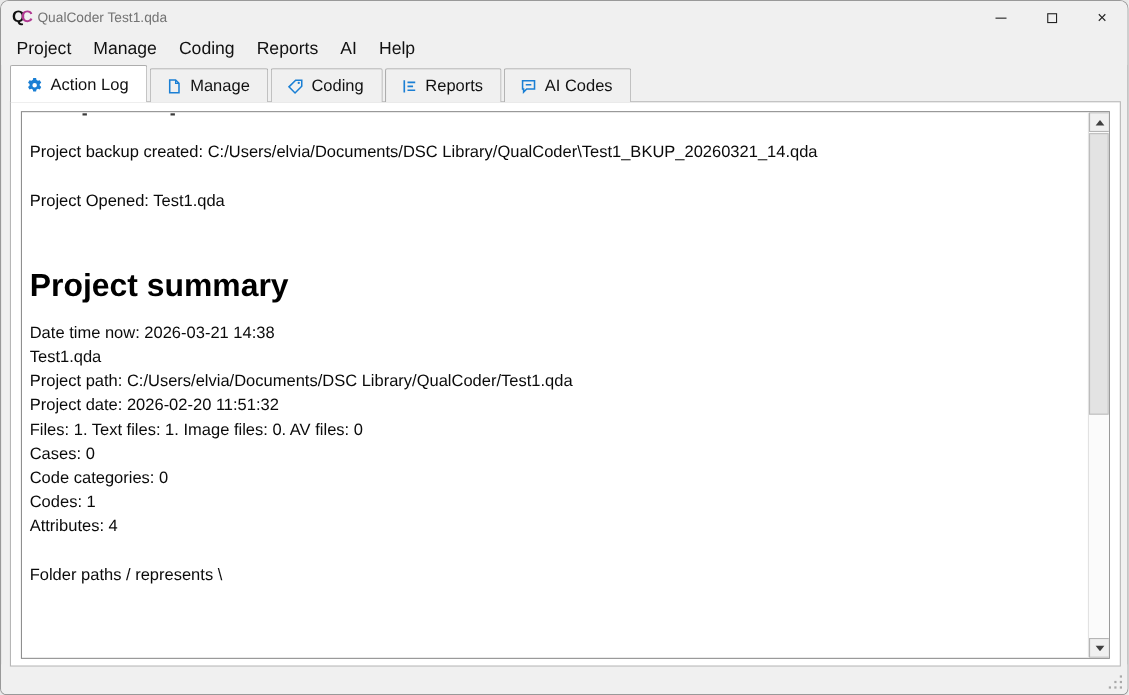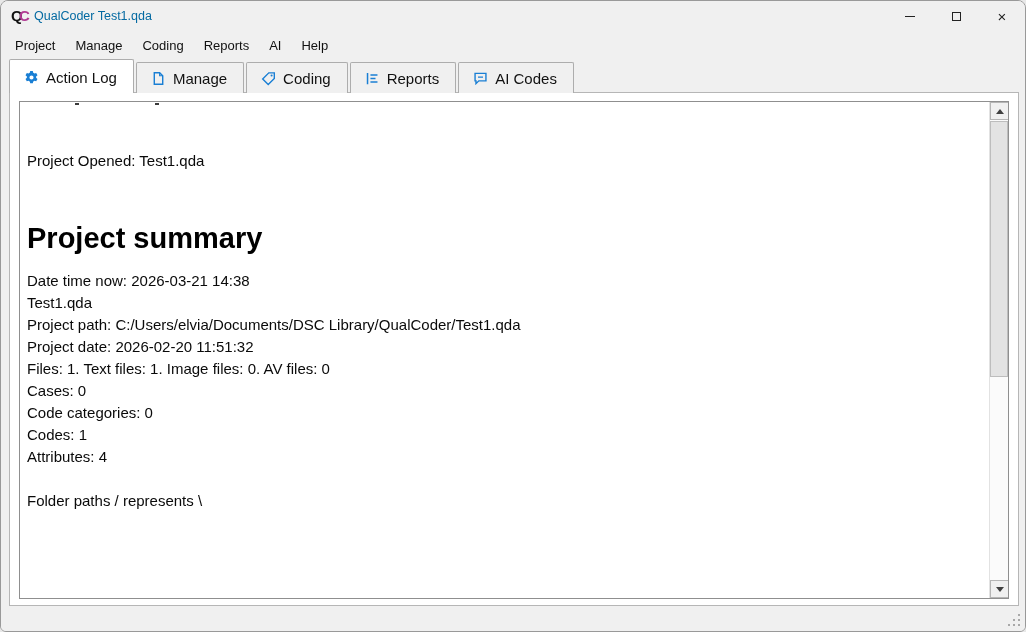--- a/index.html
+++ b/index.html
@@ -6,29 +6,29 @@
   html,body { width:1026px; height:632px; background:#e8e8e8; font-family:"Liberation Sans", sans-serif; }
   .window {
     position:relative; width:1026px; height:632px; background:#f0f0f0;
     border:1px solid #999; border-radius:8px 8px 6px 6px; overflow:hidden;
   }
   
   .titlebar { position:absolute; top:0; left:0; right:0; height:30px; background:#f0f0f0; }
   .app-logo { position:absolute; left:10px; top:6px; width:20px; height:18px; font-weight:bold; font-size:15px; line-height:18px; }
   .app-logo .q { position:absolute; left:0; top:0; color:#111; }
   .app-logo .c { position:absolute; left:8px; top:0; color:#b03a92; }
-  .title-text { position:absolute; left:33px; top:8px; font-size:12.5px; color:#0369a1; }
+  .title-text { position:absolute; left:33px; top:8px; font-size:12.5px; color:#737373; }
   .win-controls { position:absolute; right:0; top:0; height:30px; display:flex; }
   .win-btn { width:46px; height:30px; display:flex; align-items:center; justify-content:center; color:#222; }
   .glyph-min { display:block; width:10px; border-top:1.2px solid #222; }
   .glyph-max { display:block; width:9px; height:9px; border:1.2px solid #222; }
   .glyph-close { font-size:15px; line-height:15px; color:#222; }
   
   .menubar { position:absolute; top:30px; left:0; right:0; height:28px; background:#f0f0f0; display:flex; align-items:center; padding-left:4px; }
-  .menu-item { font-size:13px; color:#111; padding:3px 10px; }
+  .menu-item { font-size:16px; color:#111; padding:3px 10px; }
   
   .tabbar { position:absolute; top:58px; left:8px; right:8px; height:34px; display:flex; align-items:flex-end; z-index:3; }
   .tab { display:flex; align-items:center; gap:7px; font-size:15px; color:#111;
          background:#f0f0f0; border:1px solid #adadad; border-bottom:none;
          height:31px; padding:0 16px 0 14px; margin-right:2px; border-radius:2px 2px 0 0; }
   .tab.active { background:#ffffff; height:34px; padding-top:1px; }
   .tab .ticon { width:15px; height:15px; display:inline-block; }
   
   .pane { position:absolute; top:91px; left:8px; width:1010px; height:514px; background:#ffffff; border:1px solid #b6b6b6; z-index:1; }
   
@@ -140,20 +140,21 @@
 
   <div class="pane"></div>
 
   <div class="texteditor">
 
     <span class="clip-dot" style="left:55px;"></span>
     <span class="clip-dot" style="left:135px;"></span>
 
     <div class="log-content">
       <div class="log-line"></div>
+      <div class="log-line">Project backup created: C:/Users/elvia/Documents/DSC Library/QualCoder\Test1_BKUP_20260321_14.qda</div>
       <div class="log-line"></div>
       <div class="log-line">Project Opened: Test1.qda</div>
       <div class="log-line"></div>
       <div class="log-h1">Project summary</div>
       <div class="log-line">Date time now: 2026-03-21 14:38</div>
       <div class="log-line">Test1.qda</div>
       <div class="log-line">Project path: C:/Users/elvia/Documents/DSC Library/QualCoder/Test1.qda</div>
       <div class="log-line">Project date: 2026-02-20 11:51:32</div>
       <div class="log-line">Files: 1. Text files: 1. Image files: 0. AV files: 0</div>
       <div class="log-line">Cases: 0</div>

